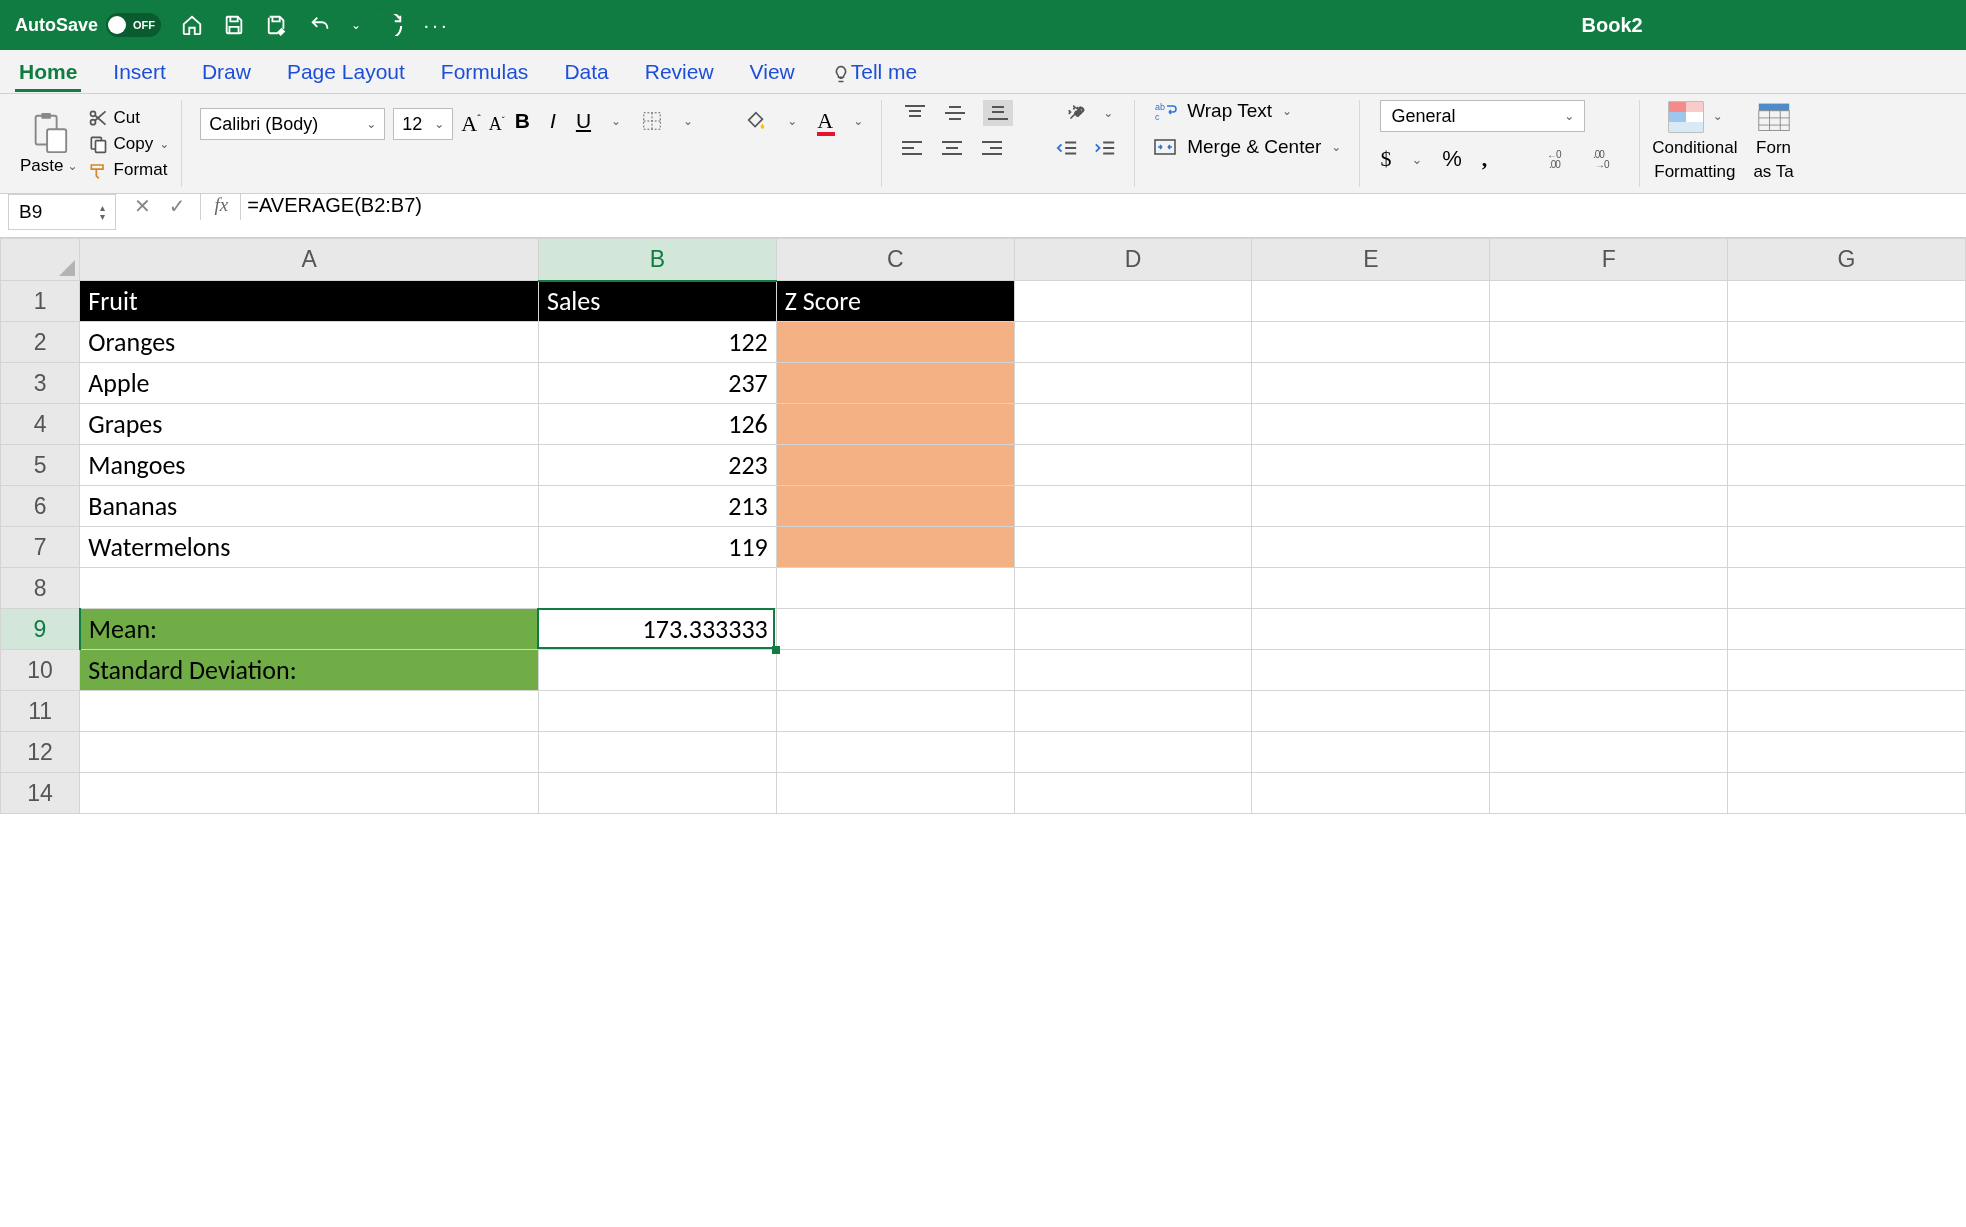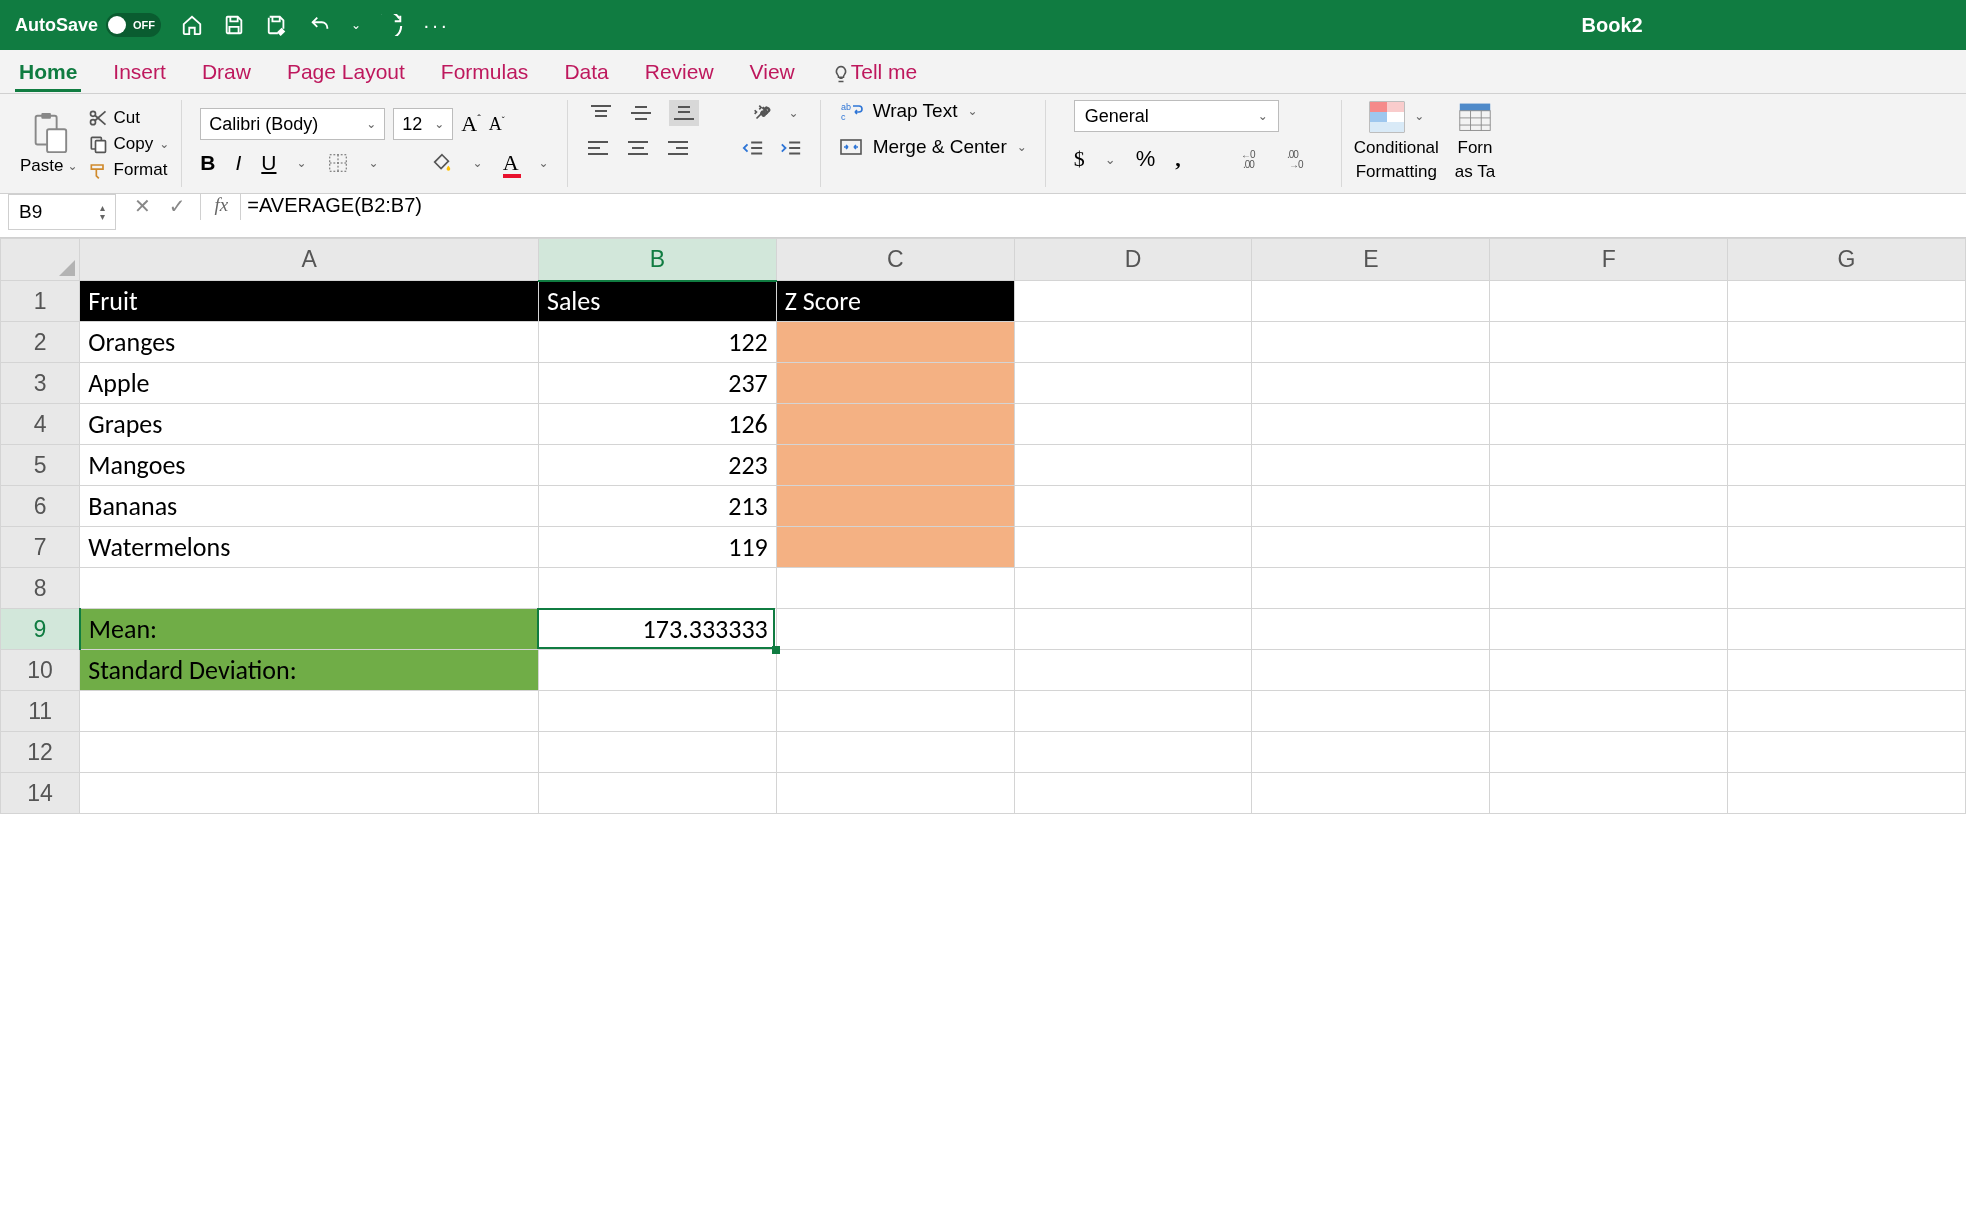--- a/index.html
+++ b/index.html
@@ -11,52 +11,52 @@
   .toggle { background: #0a5c30; border-radius: 12px; width: 55px; height: 24px; display: flex; align-items: center; padding: 2px; position: relative; }
   .toggle-knob { width: 18px; height: 18px; background: #fff; border-radius: 50%; }
   .toggle-txt { font-size: 11px; color: #fff; position: absolute; right: 6px; }
   .title-icons { display: flex; gap: 20px; margin-left: 20px; align-items: center; }
   .title-icons span, .title-icons svg { color: #fff; }
   .book-title { position: absolute; left: 50%; transform: translateX(-50%); font-weight: 700; font-size: 20px; left: 82%; }
   .dots { font-size: 20px; letter-spacing: 2px; }
 
   
   .tabs { background: #f3f3f3; border-bottom: 1px solid #d0d0d0; height: 44px; display: flex; align-items: center; padding: 0 15px; gap: 28px; font-size: 21px; }
-  .tab { color: #be185d; cursor: pointer; padding: 8px 4px; }
+  .tab { color: #1d4ed8; cursor: pointer; padding: 8px 4px; }
   .tab.active { color: #107c41; font-weight: 700; border-bottom: 3px solid #107c41; padding-bottom: 5px; }
   .tell-me { display: flex; align-items: flex-end; }
   .bulb { width: 20px; height: 20px; }
 
   
   .ribbon { background: #f3f3f3; height: 100px; border-bottom: 1px solid #d0d0d0; display: flex; padding: 6px 12px; gap: 0; }
   .group { display: flex; align-items: center; padding: 0 12px; border-left: 1px solid #d8d8d8; }
   .group:first-child { border-left: none; padding-left: 8px; }
   .paste-col { display: flex; flex-direction: column; align-items: center; gap: 2px; font-size: 17px; }
   .paste-ico { width: 40px; height: 42px; }
   .cut-col { display: flex; flex-direction: column; gap: 6px; margin-left: 10px; font-size: 17px; }
   .cut-col > div { display: flex; align-items: center; gap: 6px; }
   .dd { font-size: 12px; color: #666; }
 
-  .font-grp { flex-direction: column; align-items: flex-start; gap: 10px; padding: 8px 18px; }
+  .font-grp { flex-direction: row; align-items: flex-start; gap: 10px; padding: 8px 18px; }
   .font-row { display: flex; gap: 8px; align-items: center; }
   .font-name { width: 185px; height: 32px; border: 1px solid #bcbcbc; background: #fff; padding: 0 8px; font-size: 18px; display: flex; align-items: center; justify-content: space-between; }
   .font-size { width: 60px; height: 32px; border: 1px solid #bcbcbc; background: #fff; padding: 0 8px; font-size: 18px; display: flex; align-items: center; justify-content: space-between; }
   .biu { display: flex; gap: 20px; align-items: center; font-size: 21px; font-family: "Times New Roman", serif; }
   .biu .b { font-weight: 900; }
   .biu .i { font-style: italic; }
   .biu .u { text-decoration: underline; }
 
   .align-grp { flex-direction: column; gap: 12px; padding: 0 18px; }
   .align-row { display: flex; gap: 16px; align-items: center; }
   .align-row.r2 { gap: 16px; }
 
   .wrap-grp { flex-direction: column; gap: 14px; align-items: flex-start; padding: 0 18px; font-size: 19px; }
   .wrap-grp > div { display: flex; align-items: center; gap: 10px; }
 
-  .num-grp { flex-direction: column; gap: 14px; align-items: flex-start; padding: 0 28px; }
+  .num-grp { flex-direction: column; gap: 14px; align-items: flex-start; padding: 0 20px; }
   .num-fmt { width: 205px; height: 32px; border: 1px solid #bcbcbc; background: #fff; padding: 0 10px; font-size: 18px; display: flex; align-items: center; justify-content: space-between; }
   .num-row { display: flex; gap: 20px; align-items: center; font-size: 22px; }
   .dec-ico { font-size: 16px; letter-spacing: -1px; }
 
   .cond-grp { flex-direction: column; align-items: center; gap: 4px; text-align: center; font-size: 17px; padding: 0 12px; line-height: 1.15; }
   .cond-grp .top { display: flex; align-items: center; gap: 8px; }
 
   
   .fbar { height: 44px; display: flex; align-items: flex-start; border-bottom: 1px solid #d0d0d0; }
   .namebox { width: 108px; height: 36px; border: 1px solid #cfcfcf; margin: 0 4px 0 8px; display: flex; align-items: center; padding: 0 10px; font-size: 19px; justify-content: space-between; }

